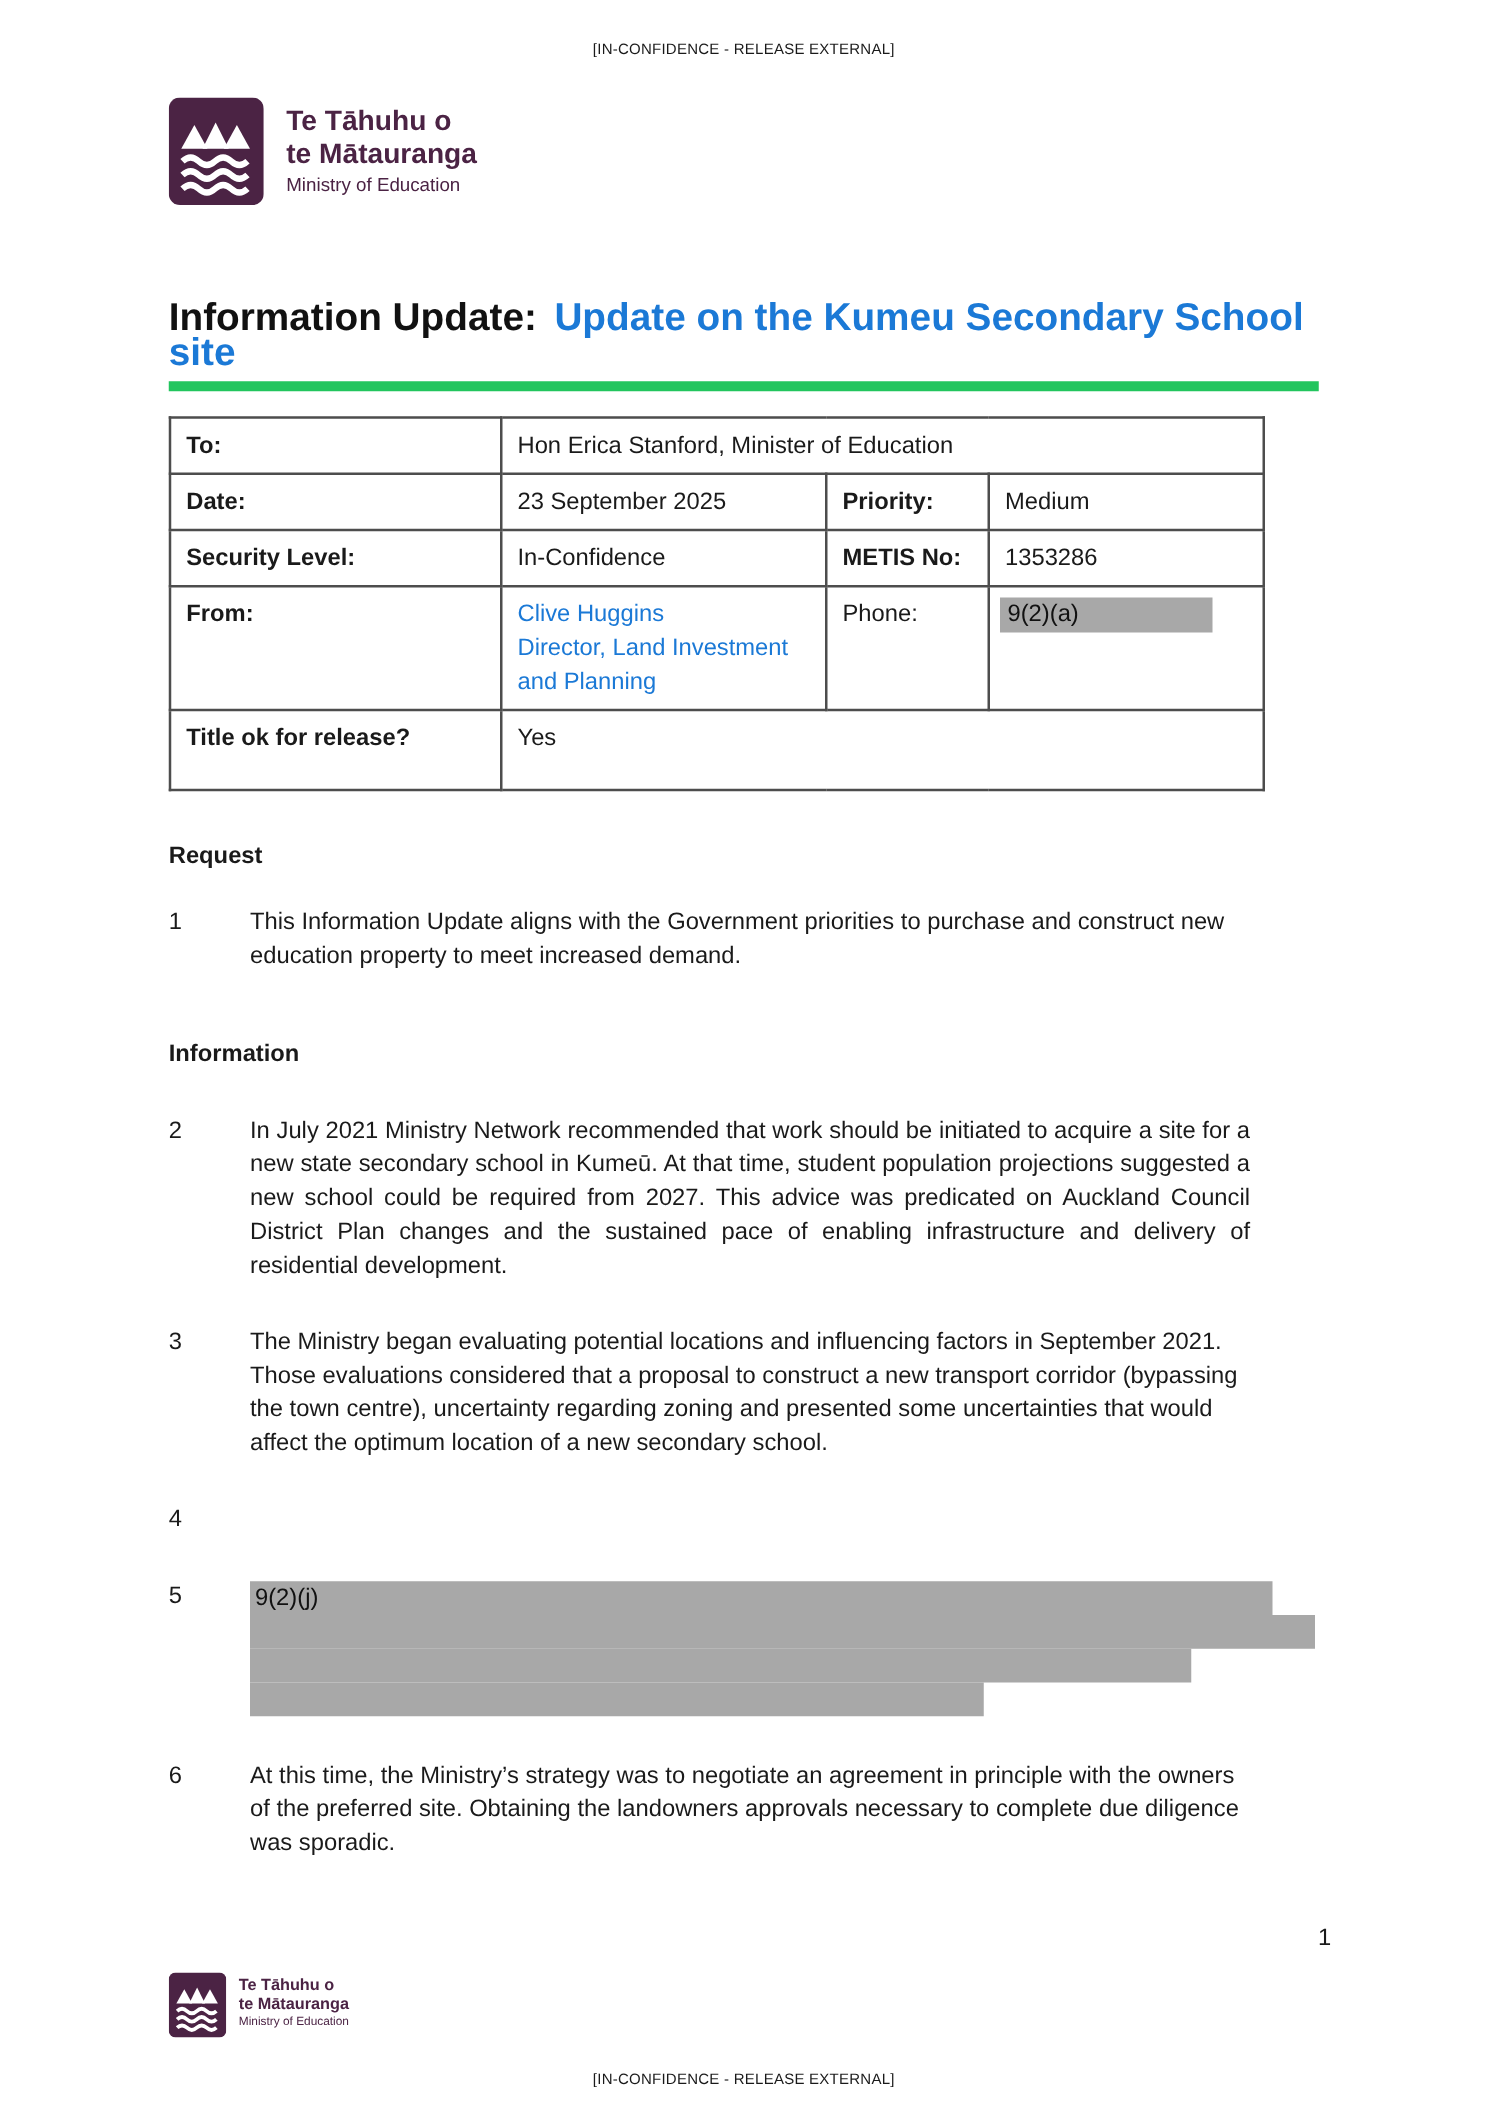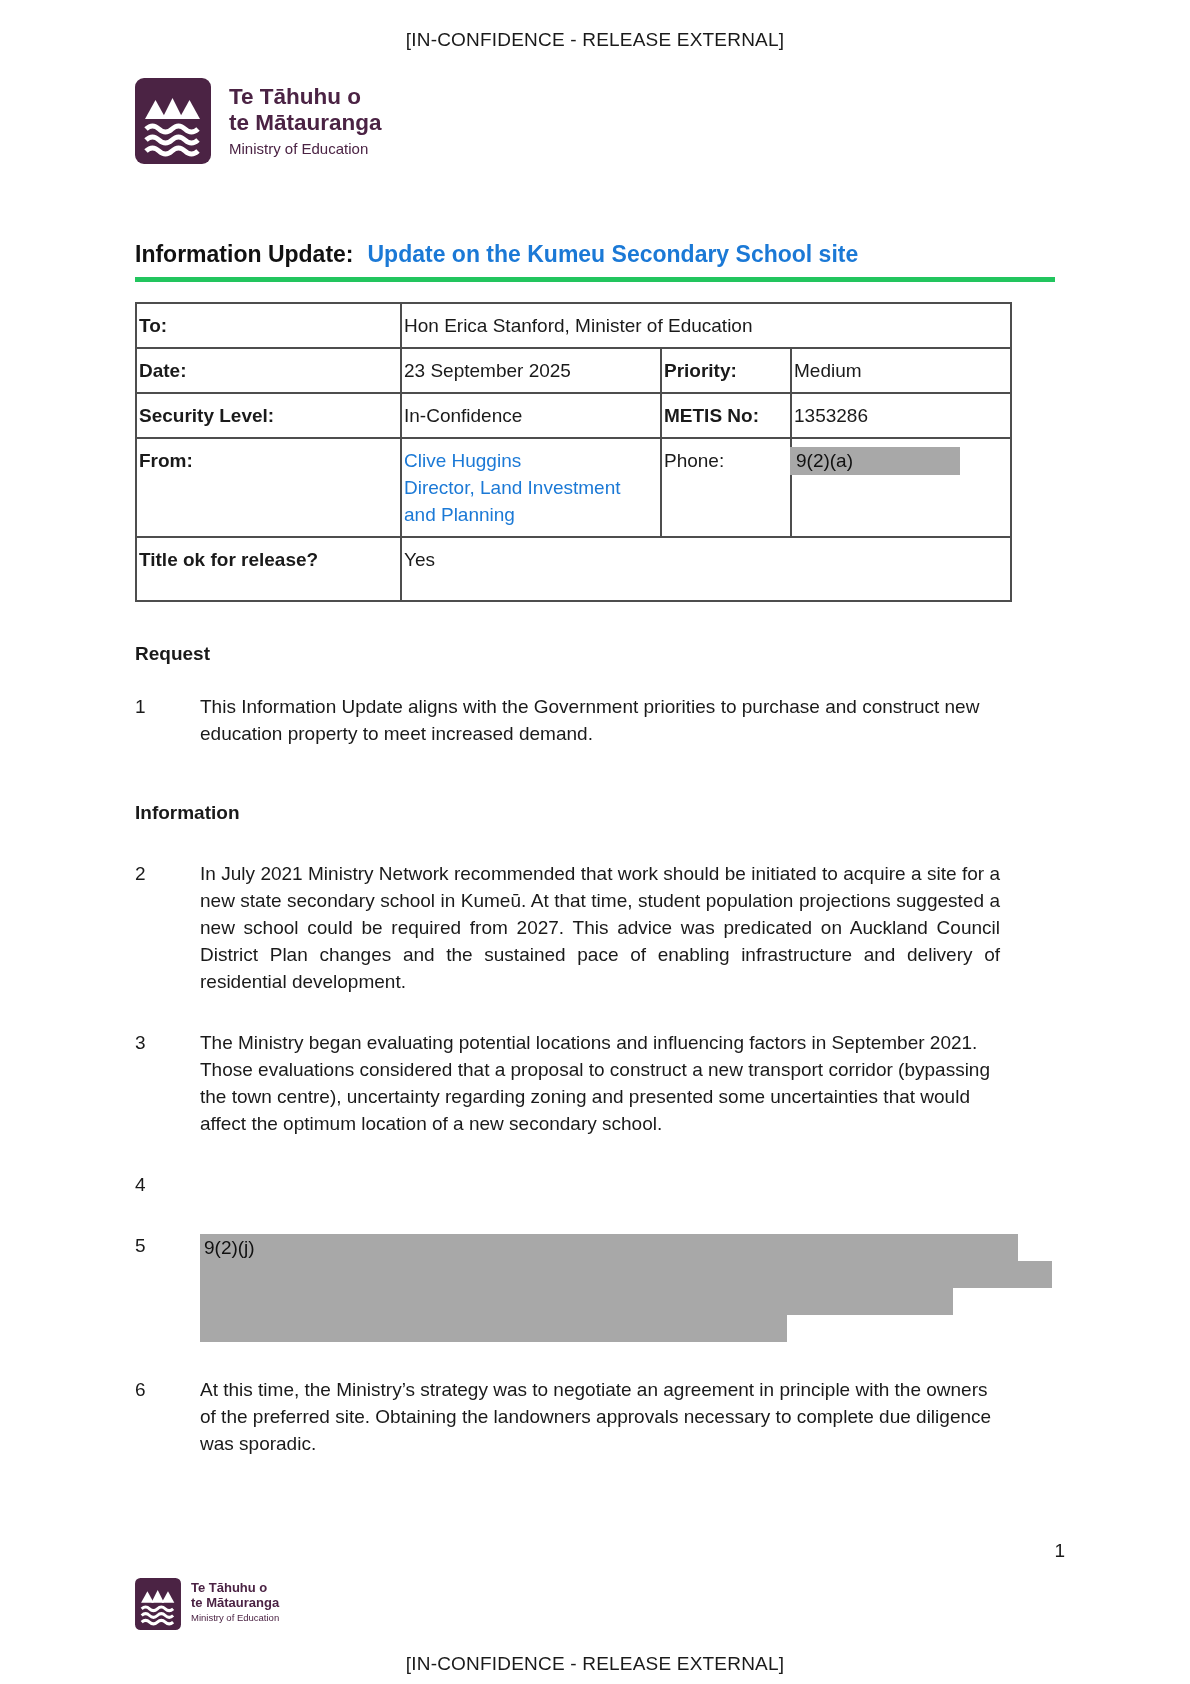--- a/index.html
+++ b/index.html
@@ -5,52 +5,52 @@
   html,body{margin:0;padding:0;background:#fff;}
   body{
     width:1190px;height:1684px;position:relative;
     font-family:"Liberation Sans","DejaVu Sans",sans-serif;
     color:#1a1a1a;font-size:19px;line-height:27px;
     -webkit-font-smoothing:antialiased;
   }
   .page{position:relative;width:1190px;height:1684px;overflow:hidden;}
   .classification{
     position:absolute;left:0;width:100%;text-align:center;
-    font-size:19px;color:#1a1a1a;letter-spacing:.2px;
+    font-size:12px;color:#1a1a1a;letter-spacing:.2px;
   }
   .classification.hdr{top:26px;}
   .classification.ftr{top:1650px;}
   .content{position:absolute;left:135px;top:0;width:920px;}
 
   
   .logo-row{display:flex;align-items:flex-start;margin-top:78px;}
   .logo-row .mark{flex:0 0 auto;}
   .logo-text{margin-left:18px;padding-top:6px;}
   .logo-maori{font-weight:bold;color:#4b2344;font-size:22.5px;line-height:26px;}
   .logo-eng{color:#4b2344;font-size:15px;line-height:20px;margin-top:3px;}
   .logo-row.small{margin:0;}
   .logo-row.small .logo-text{margin-left:10px;padding-top:2px;}
   .logo-row.small .logo-maori{font-size:13px;line-height:15px;}
   .logo-row.small .logo-eng{font-size:9.5px;line-height:11px;margin-top:2px;}
 
   
   .doc-title{
-    margin-top:76px;padding-bottom:9px;border-bottom:5px solid #22c55e;
-    font-size:23px;font-weight:bold;line-height:28px;
+    margin-top:76px;padding-bottom:9px;border-bottom:8px solid #22c55e;
+    font-size:31px;font-weight:bold;line-height:28px;
   }
   .doc-title .t-black{color:#111;}
   .doc-title .t-blue{color:#1b79d6;margin-left:14px;}
 
   
   table.meta{
     border-collapse:collapse;width:875px;margin-top:20px;table-layout:fixed;
   }
   table.meta td{
     border:2px solid #4d4d4d;vertical-align:top;
-    padding:8px 2px;font-size:19px;line-height:27px;
+    padding:8px 12px;font-size:19px;line-height:27px;
   }
   table.meta td.b{font-weight:bold;}
   table.meta .blue{color:#1b79d6;}
   .release-row td{height:46px;padding-top:14px;}
   .phone-redact{
     display:inline-block;background:#a8a8a8;color:#111;
     width:158px;padding:1px 6px 2px 6px;margin:-2px 0 0 -4px;line-height:25px;
   }
 
   

